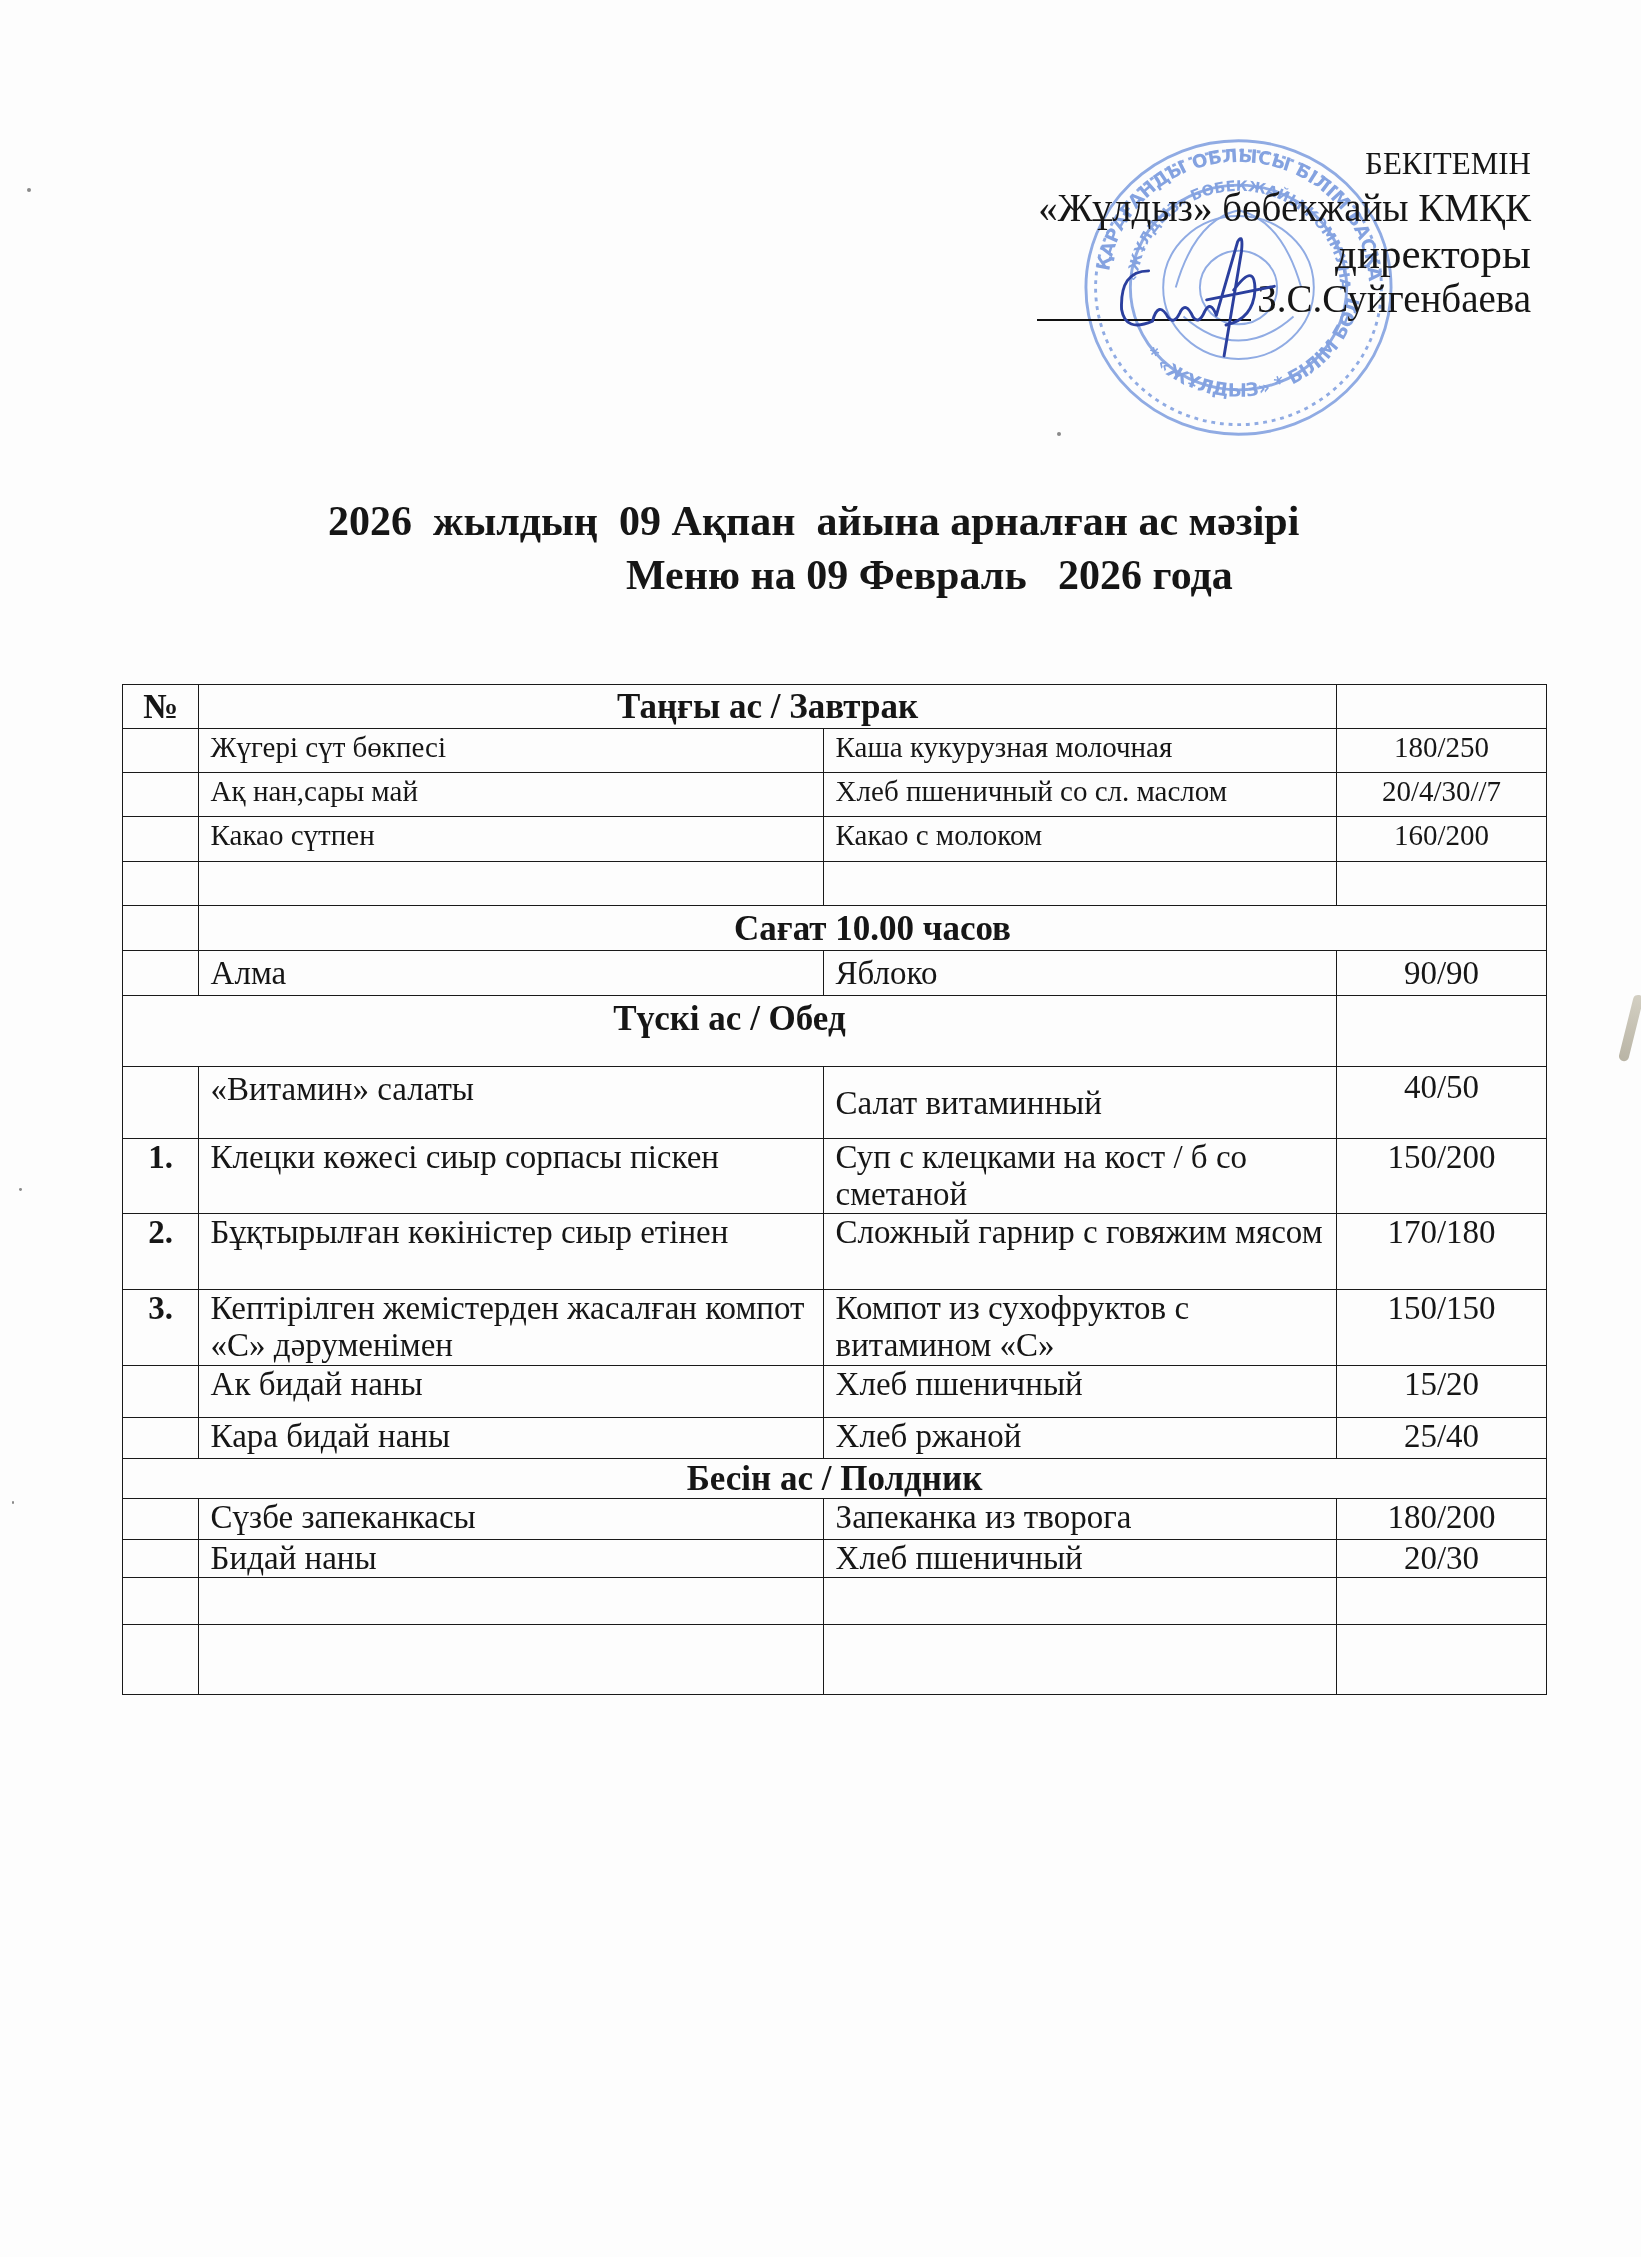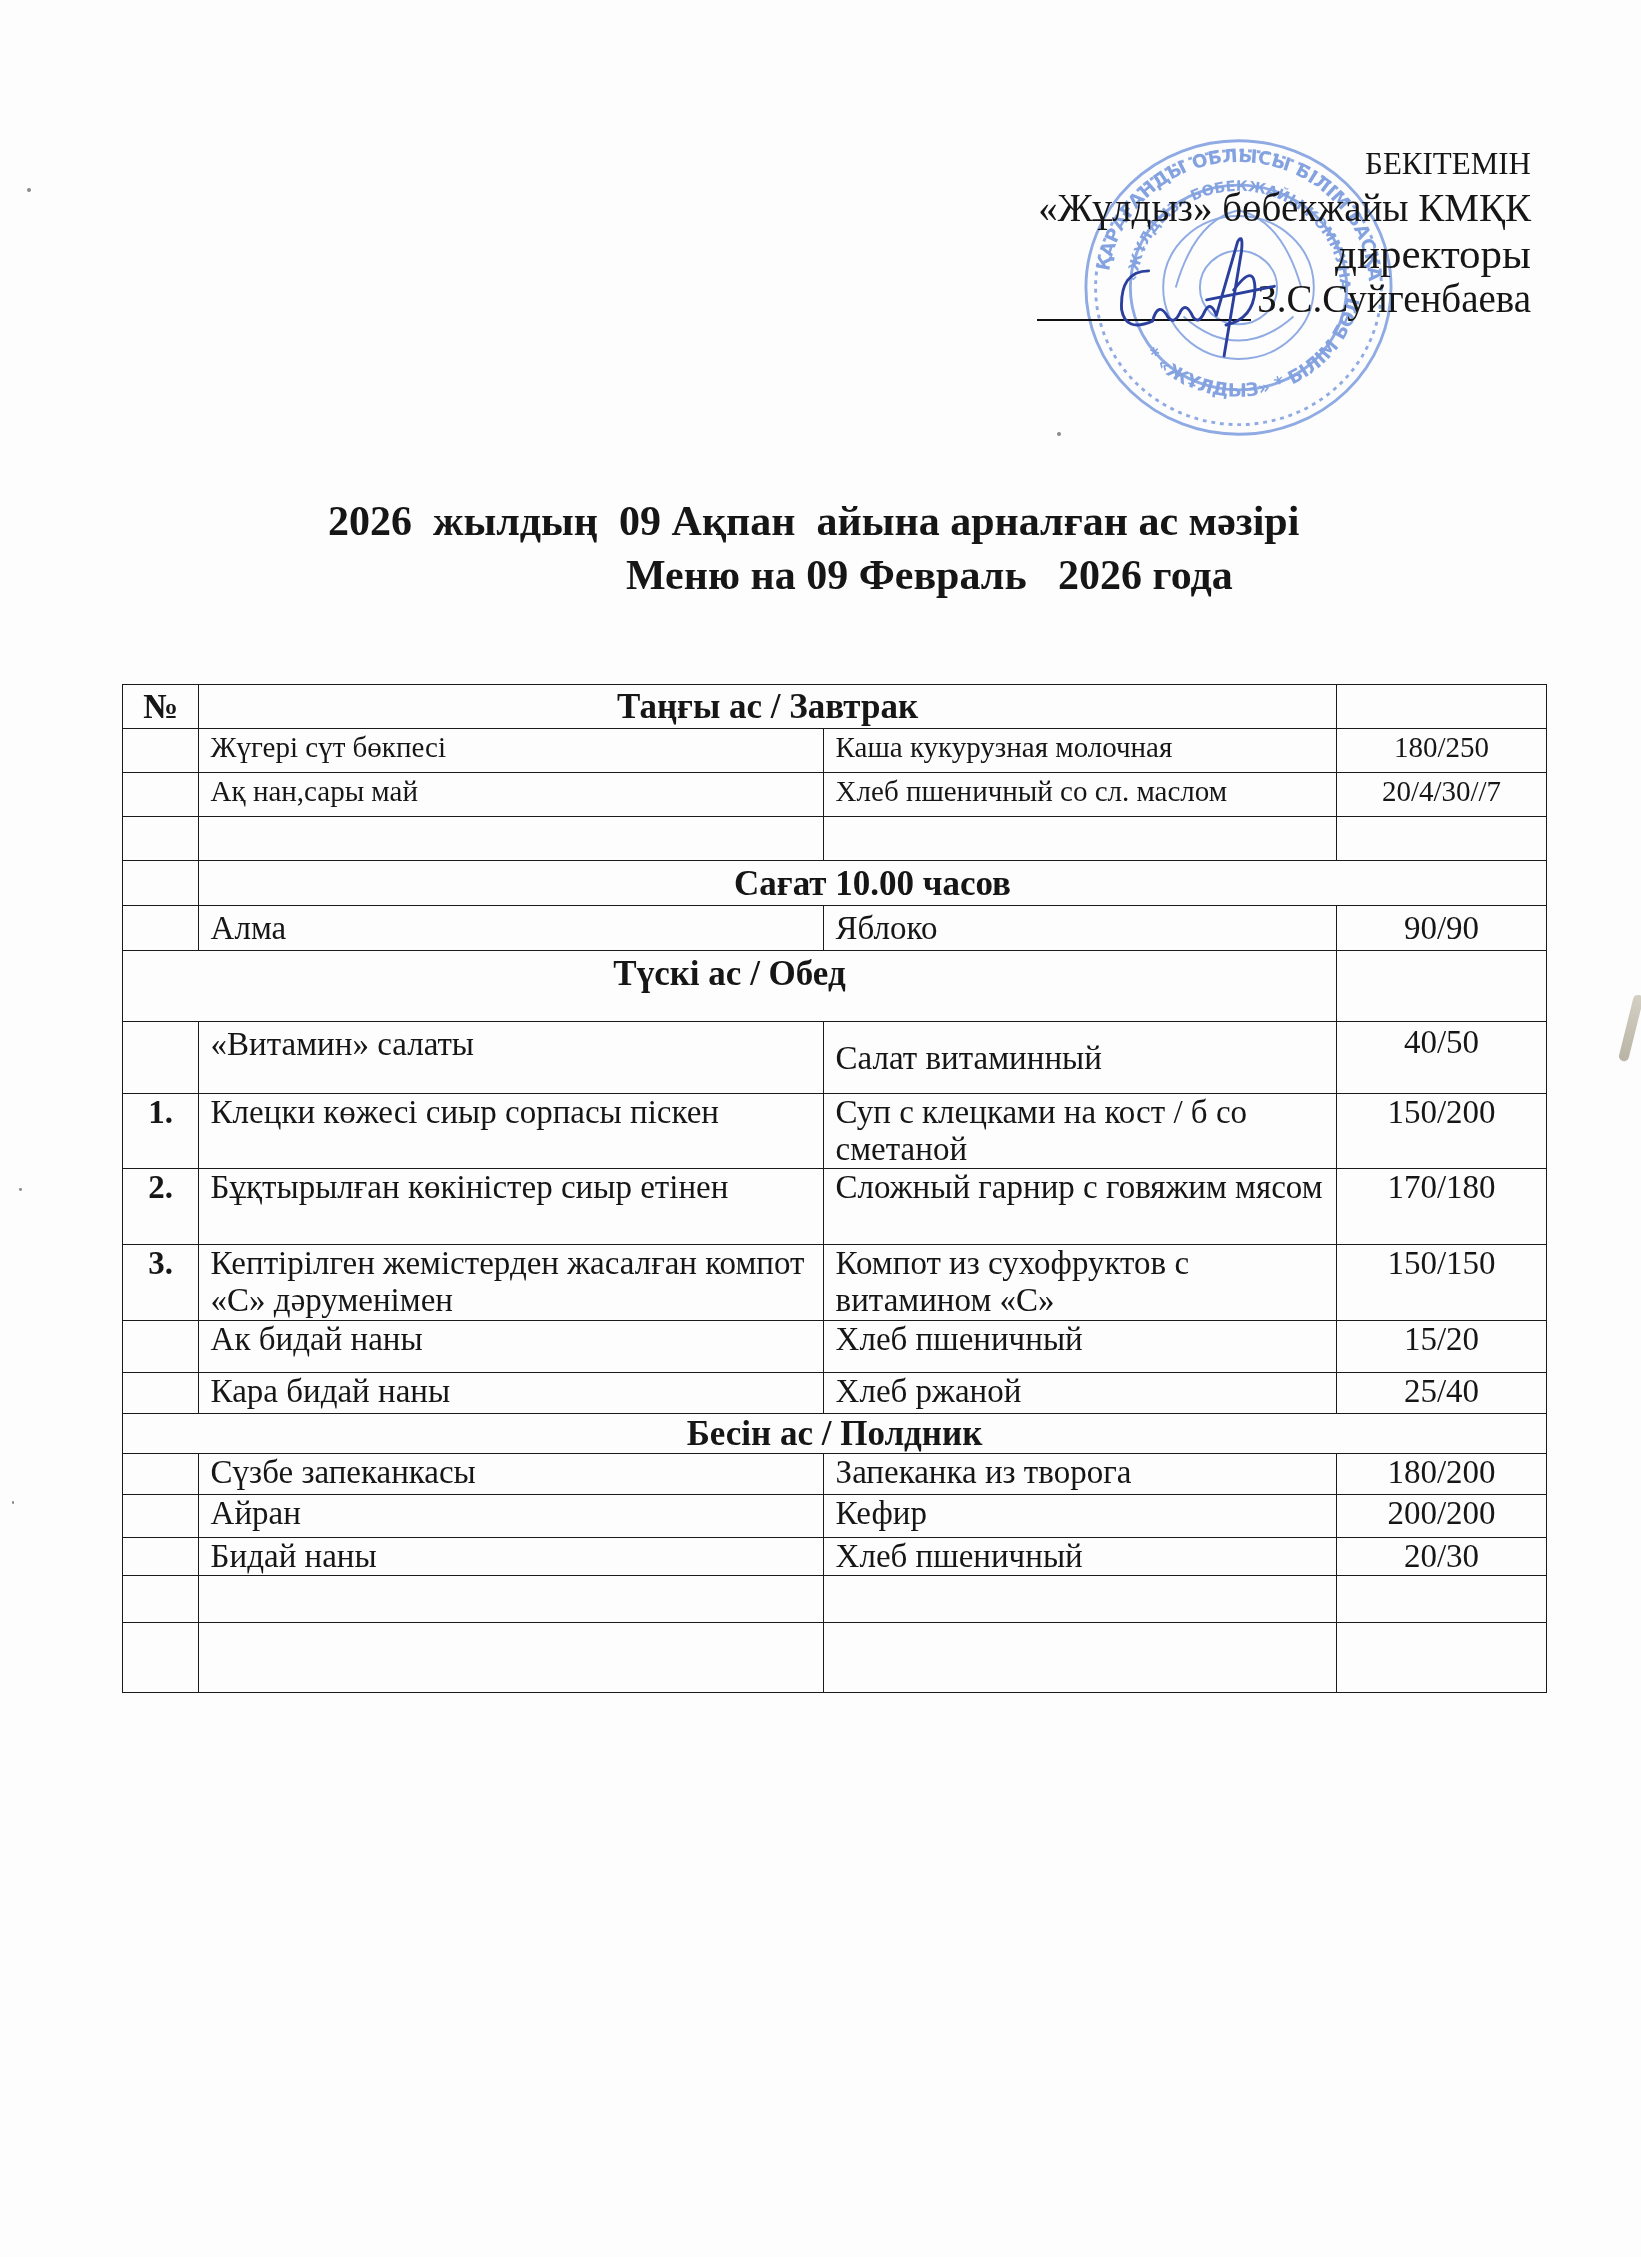--- a/index.html
+++ b/index.html
@@ -109,20 +109,26 @@
       <td>Жүгері   сүт бөкпесі</td>
       <td>Каша кукурузная   молочная</td>
       <td class="w">180/250</td>
     </tr>
     <tr style="height:44px">
       <td class="num"></td>
       <td>Ақ нан,сары май</td>
       <td>Хлеб пшеничный со сл. маслом</td>
       <td class="w">20/4/30//7</td>
     </tr>
+    <tr style="height:45px">
+      <td class="num"></td>
+      <td>Какао  сүтпен</td>
+      <td>Какао   с молоком</td>
+      <td class="w">160/200</td>
+    </tr>
     <tr style="height:44px">
       <td></td>
       <td></td>
       <td></td>
       <td></td>
     </tr>
 
     <tr style="height:45px">
       <td></td>
       <td class="section" colspan="3">Сағат 10.00 часов</td>
@@ -177,26 +183,20 @@
 
     <tr style="height:40px">
       <td class="section" colspan="4">Бесін ас / Полдник</td>
     </tr>
     <tr style="height:41px">
       <td class="num"></td>
       <td class="small">Сүзбе запеканкасы</td>
       <td class="small">Запеканка из творога</td>
       <td class="w small">180/200</td>
     </tr>
-    <tr style="height:43px">
-      <td class="num"></td>
-      <td class="small">Айран</td>
-      <td class="small">Кефир</td>
-      <td class="w small">200/200</td>
-    </tr>
     <tr style="height:36px">
       <td class="num"></td>
       <td class="small">Бидай наны</td>
       <td class="small">Хлеб пшеничный</td>
       <td class="w small">20/30</td>
     </tr>
     <tr style="height:47px">
       <td></td>
       <td></td>
       <td></td>

